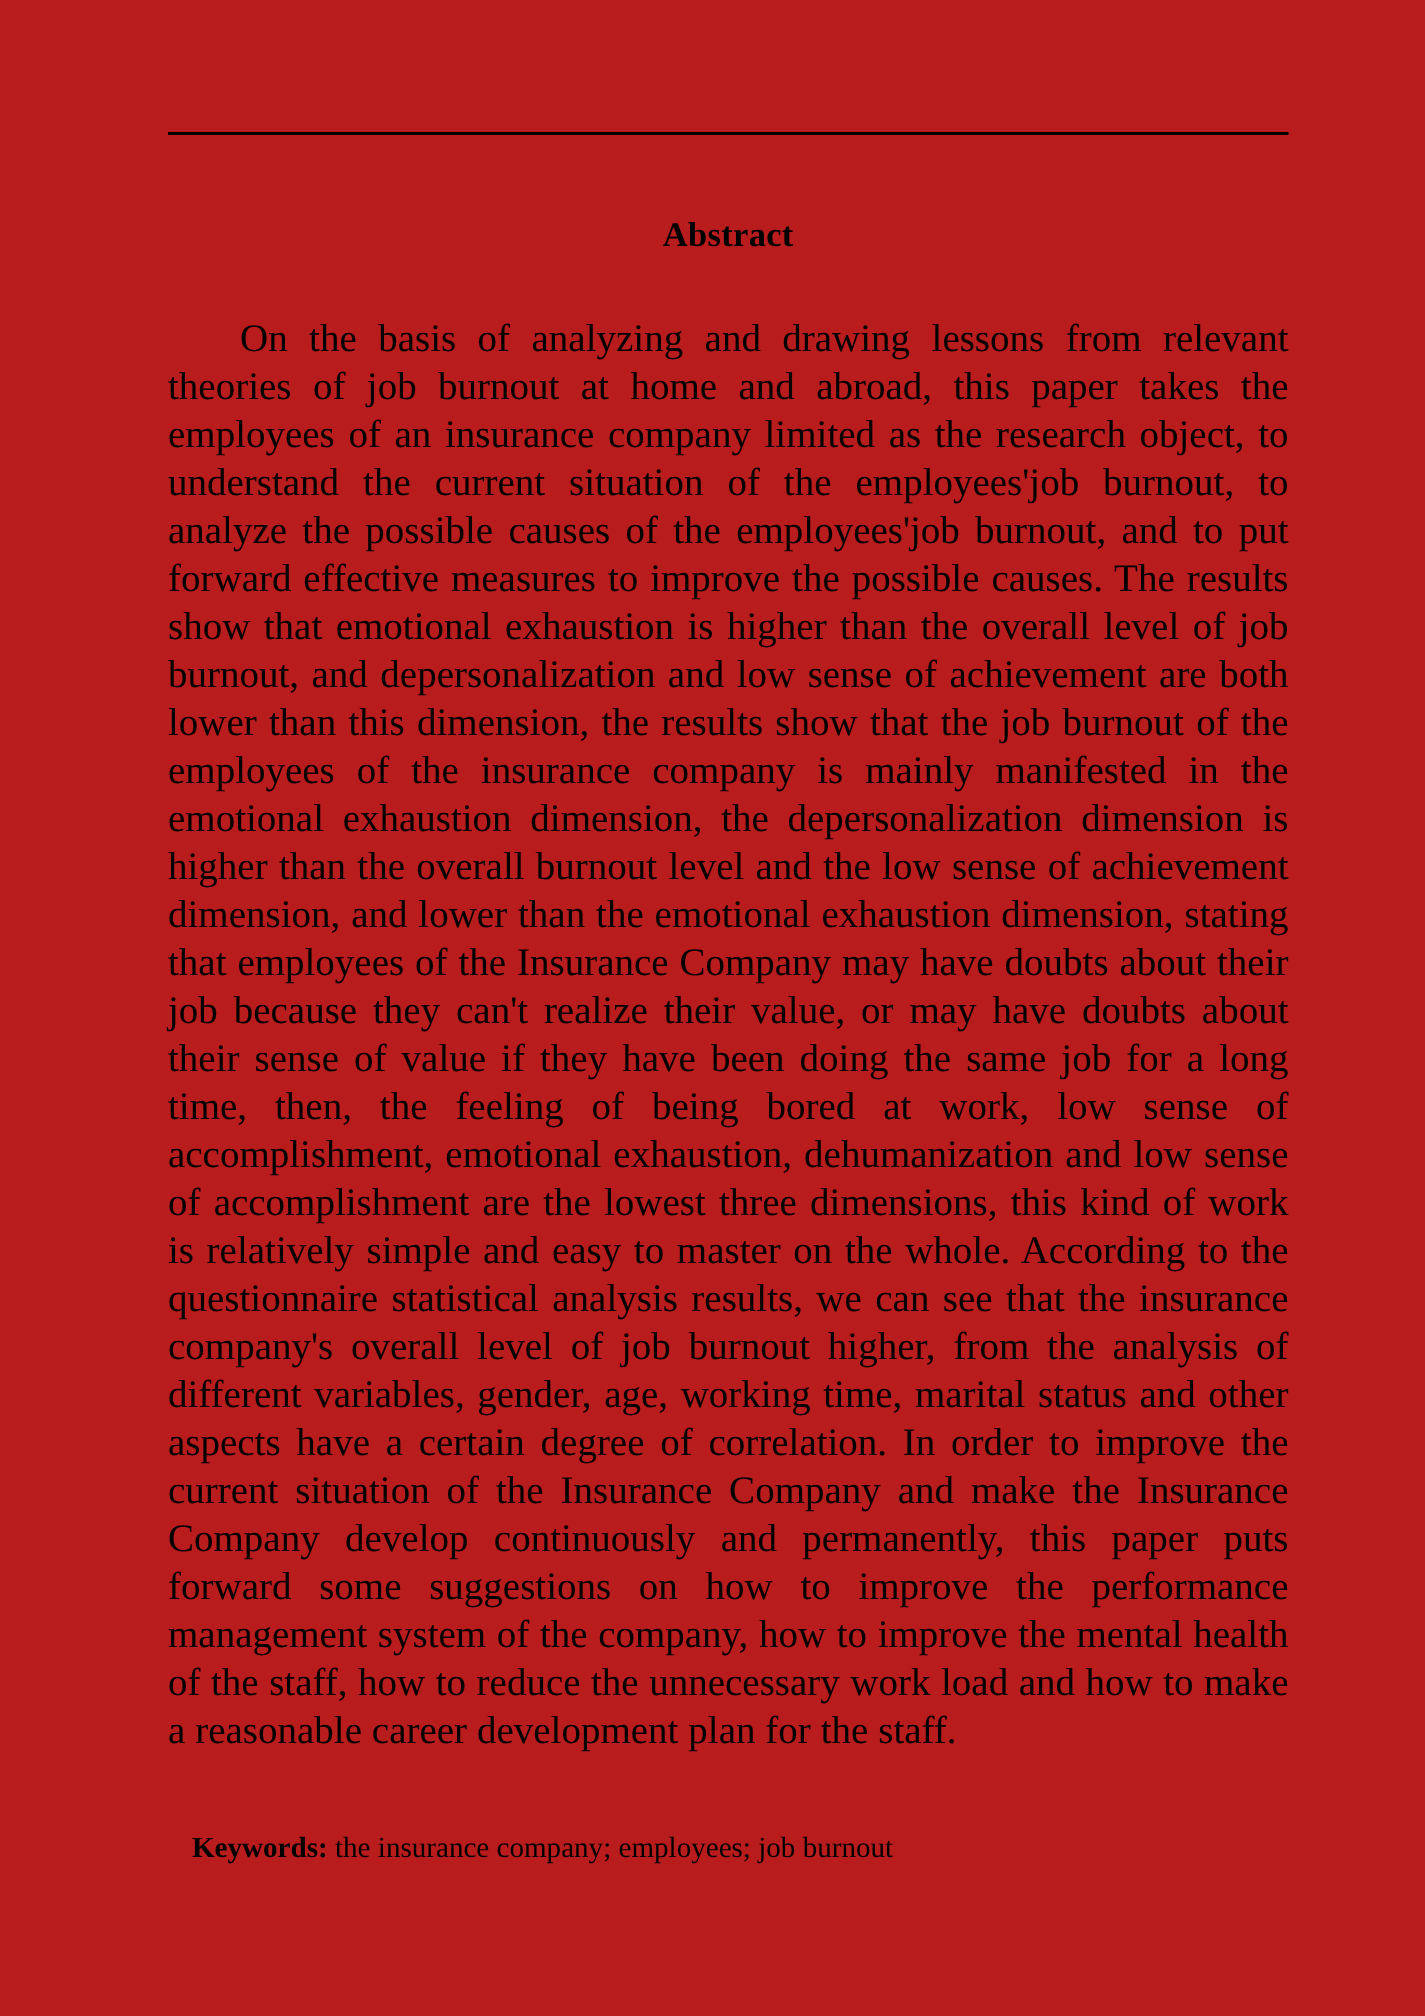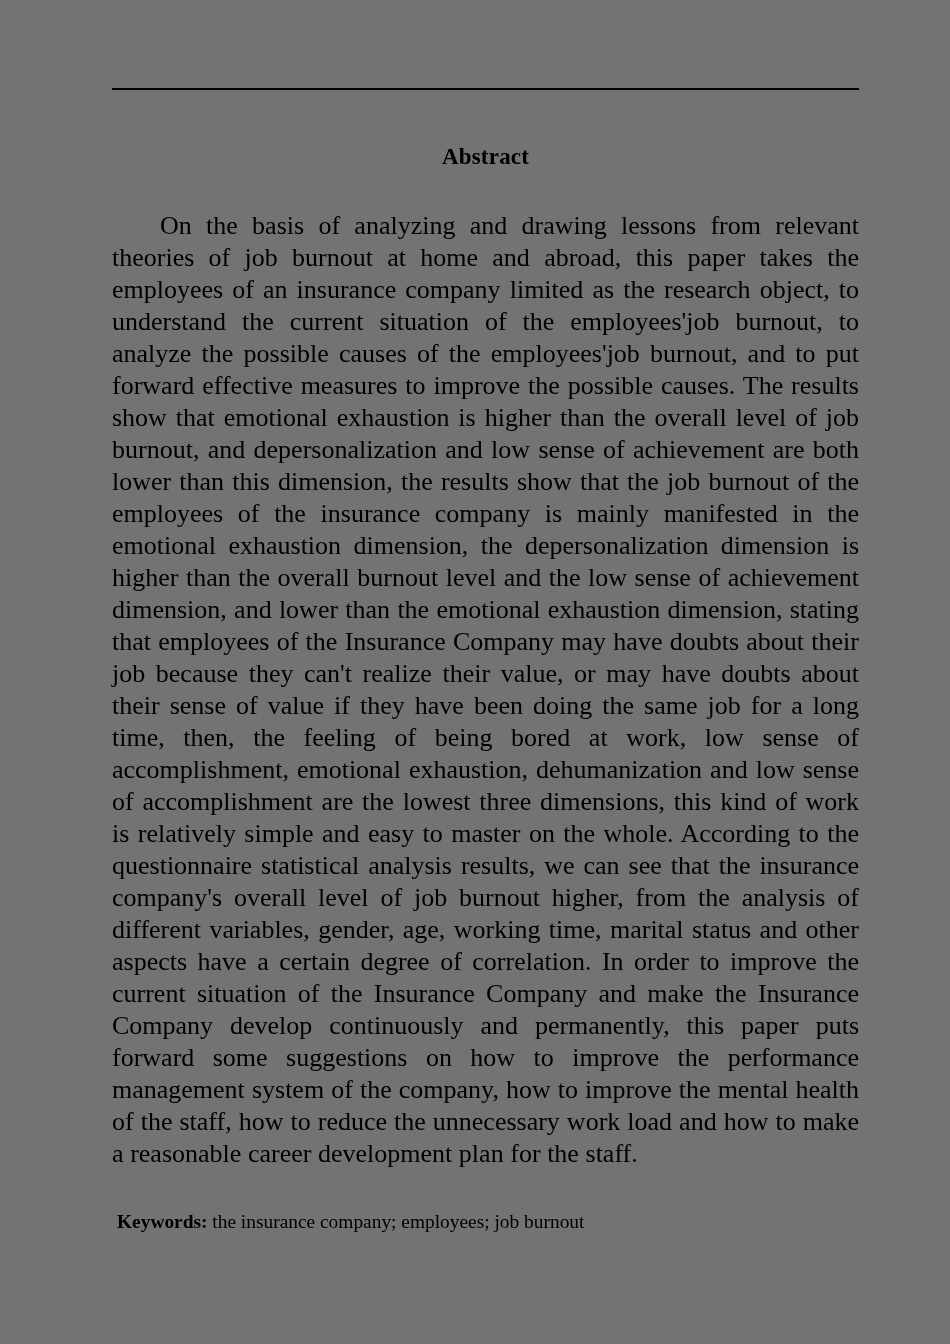--- a/index.html
+++ b/index.html
@@ -13,21 +13,21 @@
     font-family: "Liberation Serif", "DejaVu Serif", serif;
     color: #000000;
     -webkit-font-smoothing: antialiased;
   }
 
   .page {
     position: relative;
     width: 950px;
     height: 1344px;
     margin: 0 auto;
-    background: #737373;
+    background: #b91c1c;
     box-sizing: border-box;
     overflow: hidden;
   }
 
   
   .header-zone {
     position: absolute;
     left: 112px;
     top: 0;
     width: 747px;
@@ -67,21 +67,21 @@
     font-size: 26px;
     line-height: 32px;
     text-align: justify;
     text-justify: inter-word;
     text-indent: 48px;
     hyphens: none;
     word-spacing: 0.1px;
   }
 
   .keywords-line {
-    margin: 5px;
+    margin: 16px;
     padding-top: 31px;
     font-size: 19.4px;
     line-height: 32px;
     text-align: left;
     text-indent: 0;
     font-family: Liberation Serif, serif;
   }
 
   .keywords-label {
     font-weight: bold;

